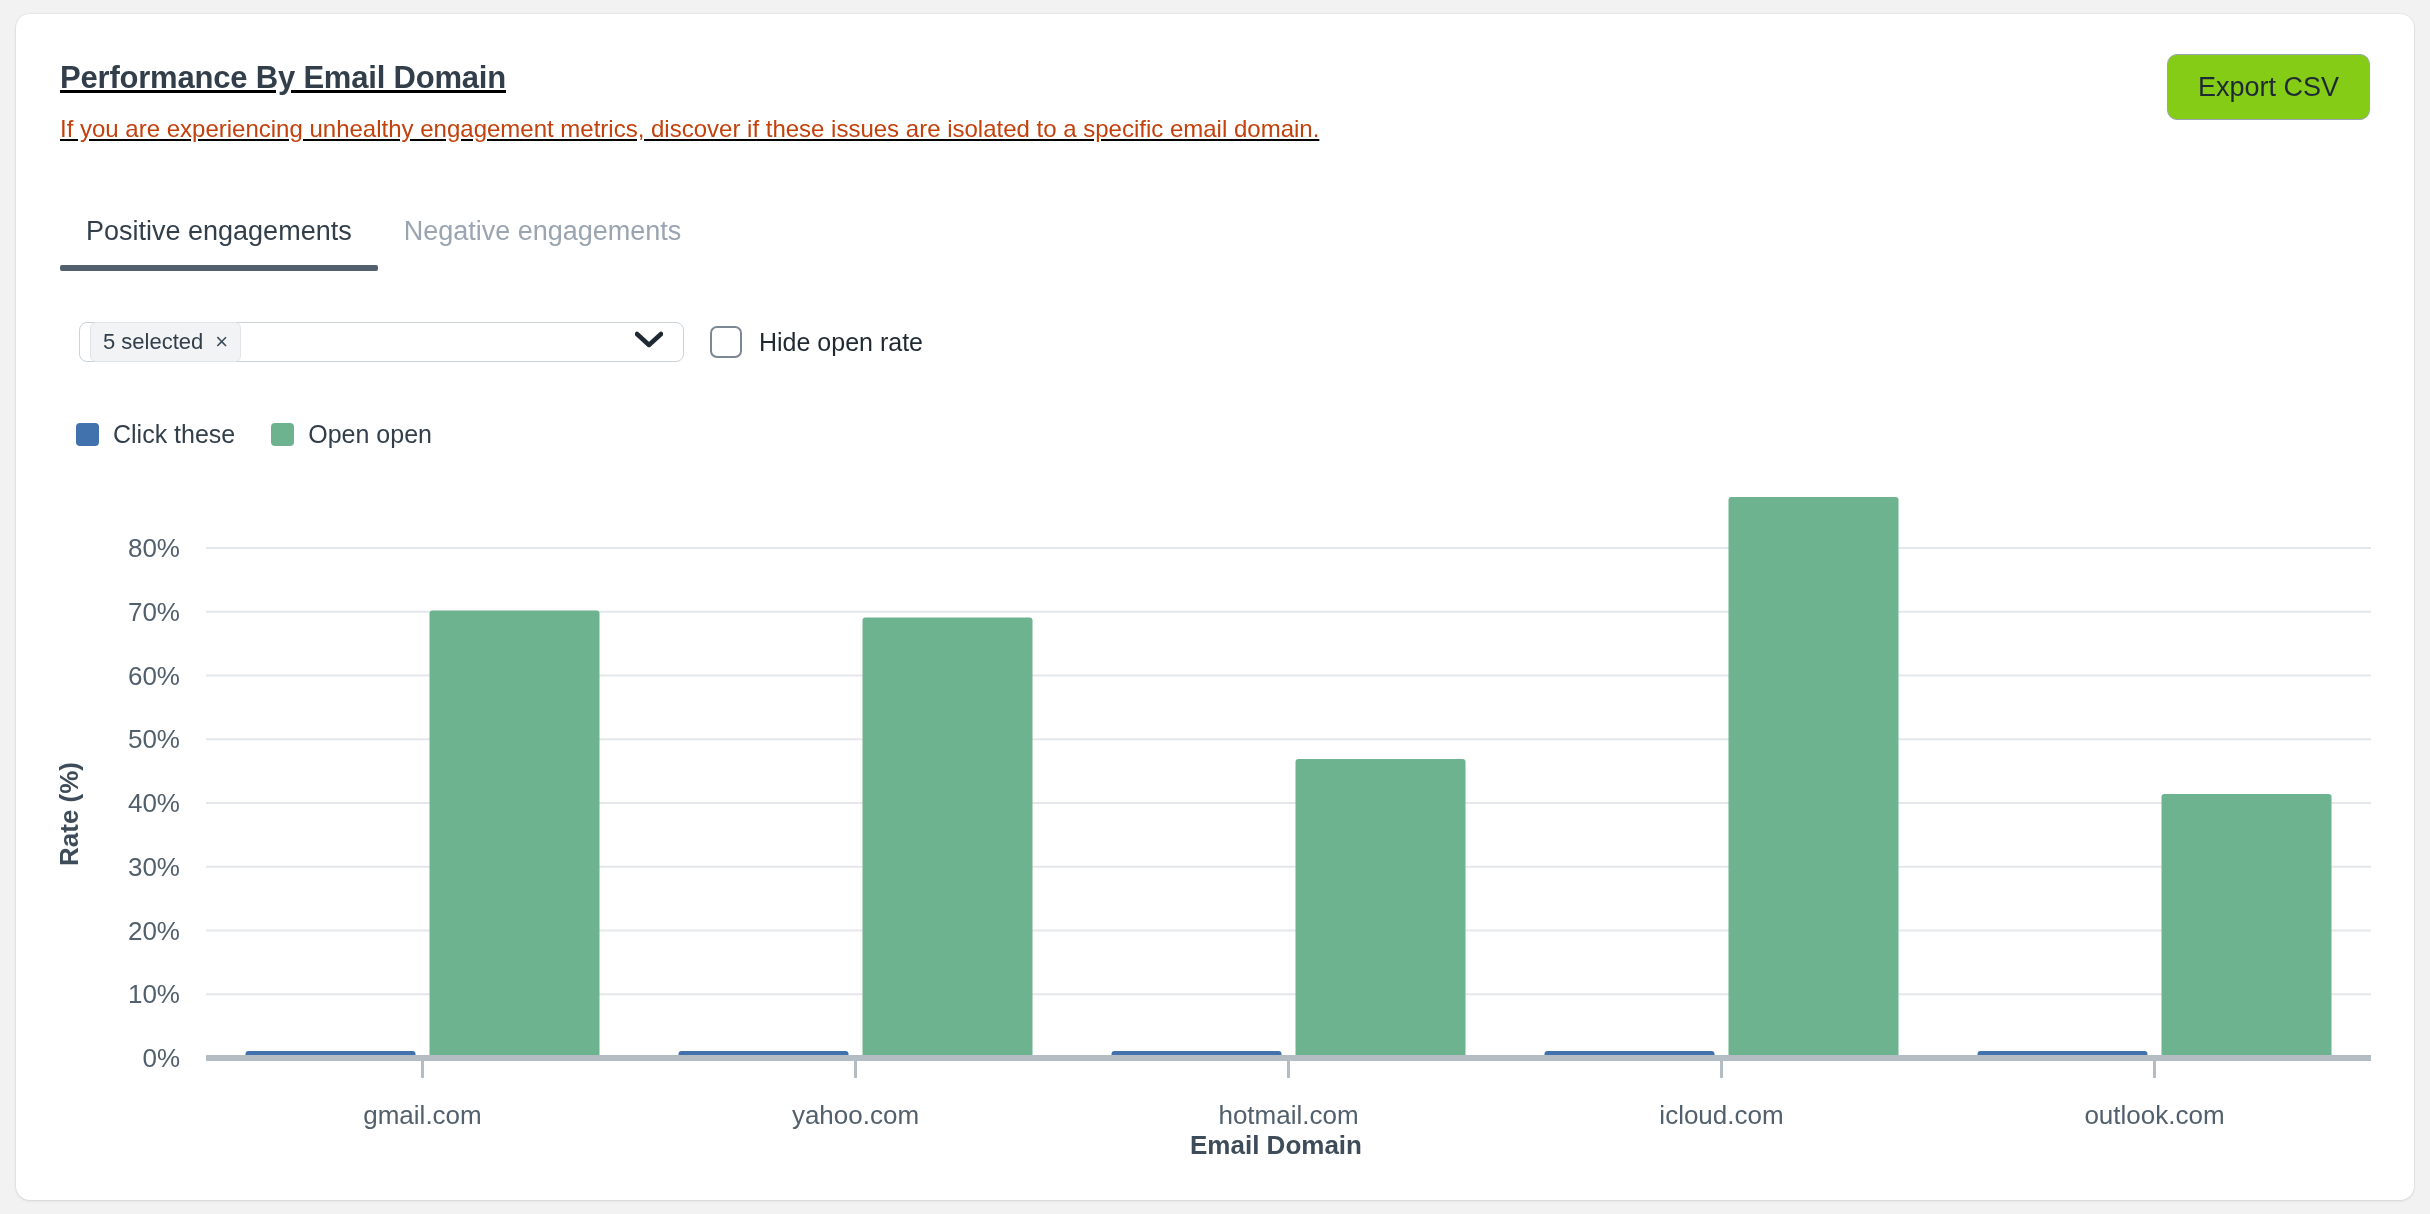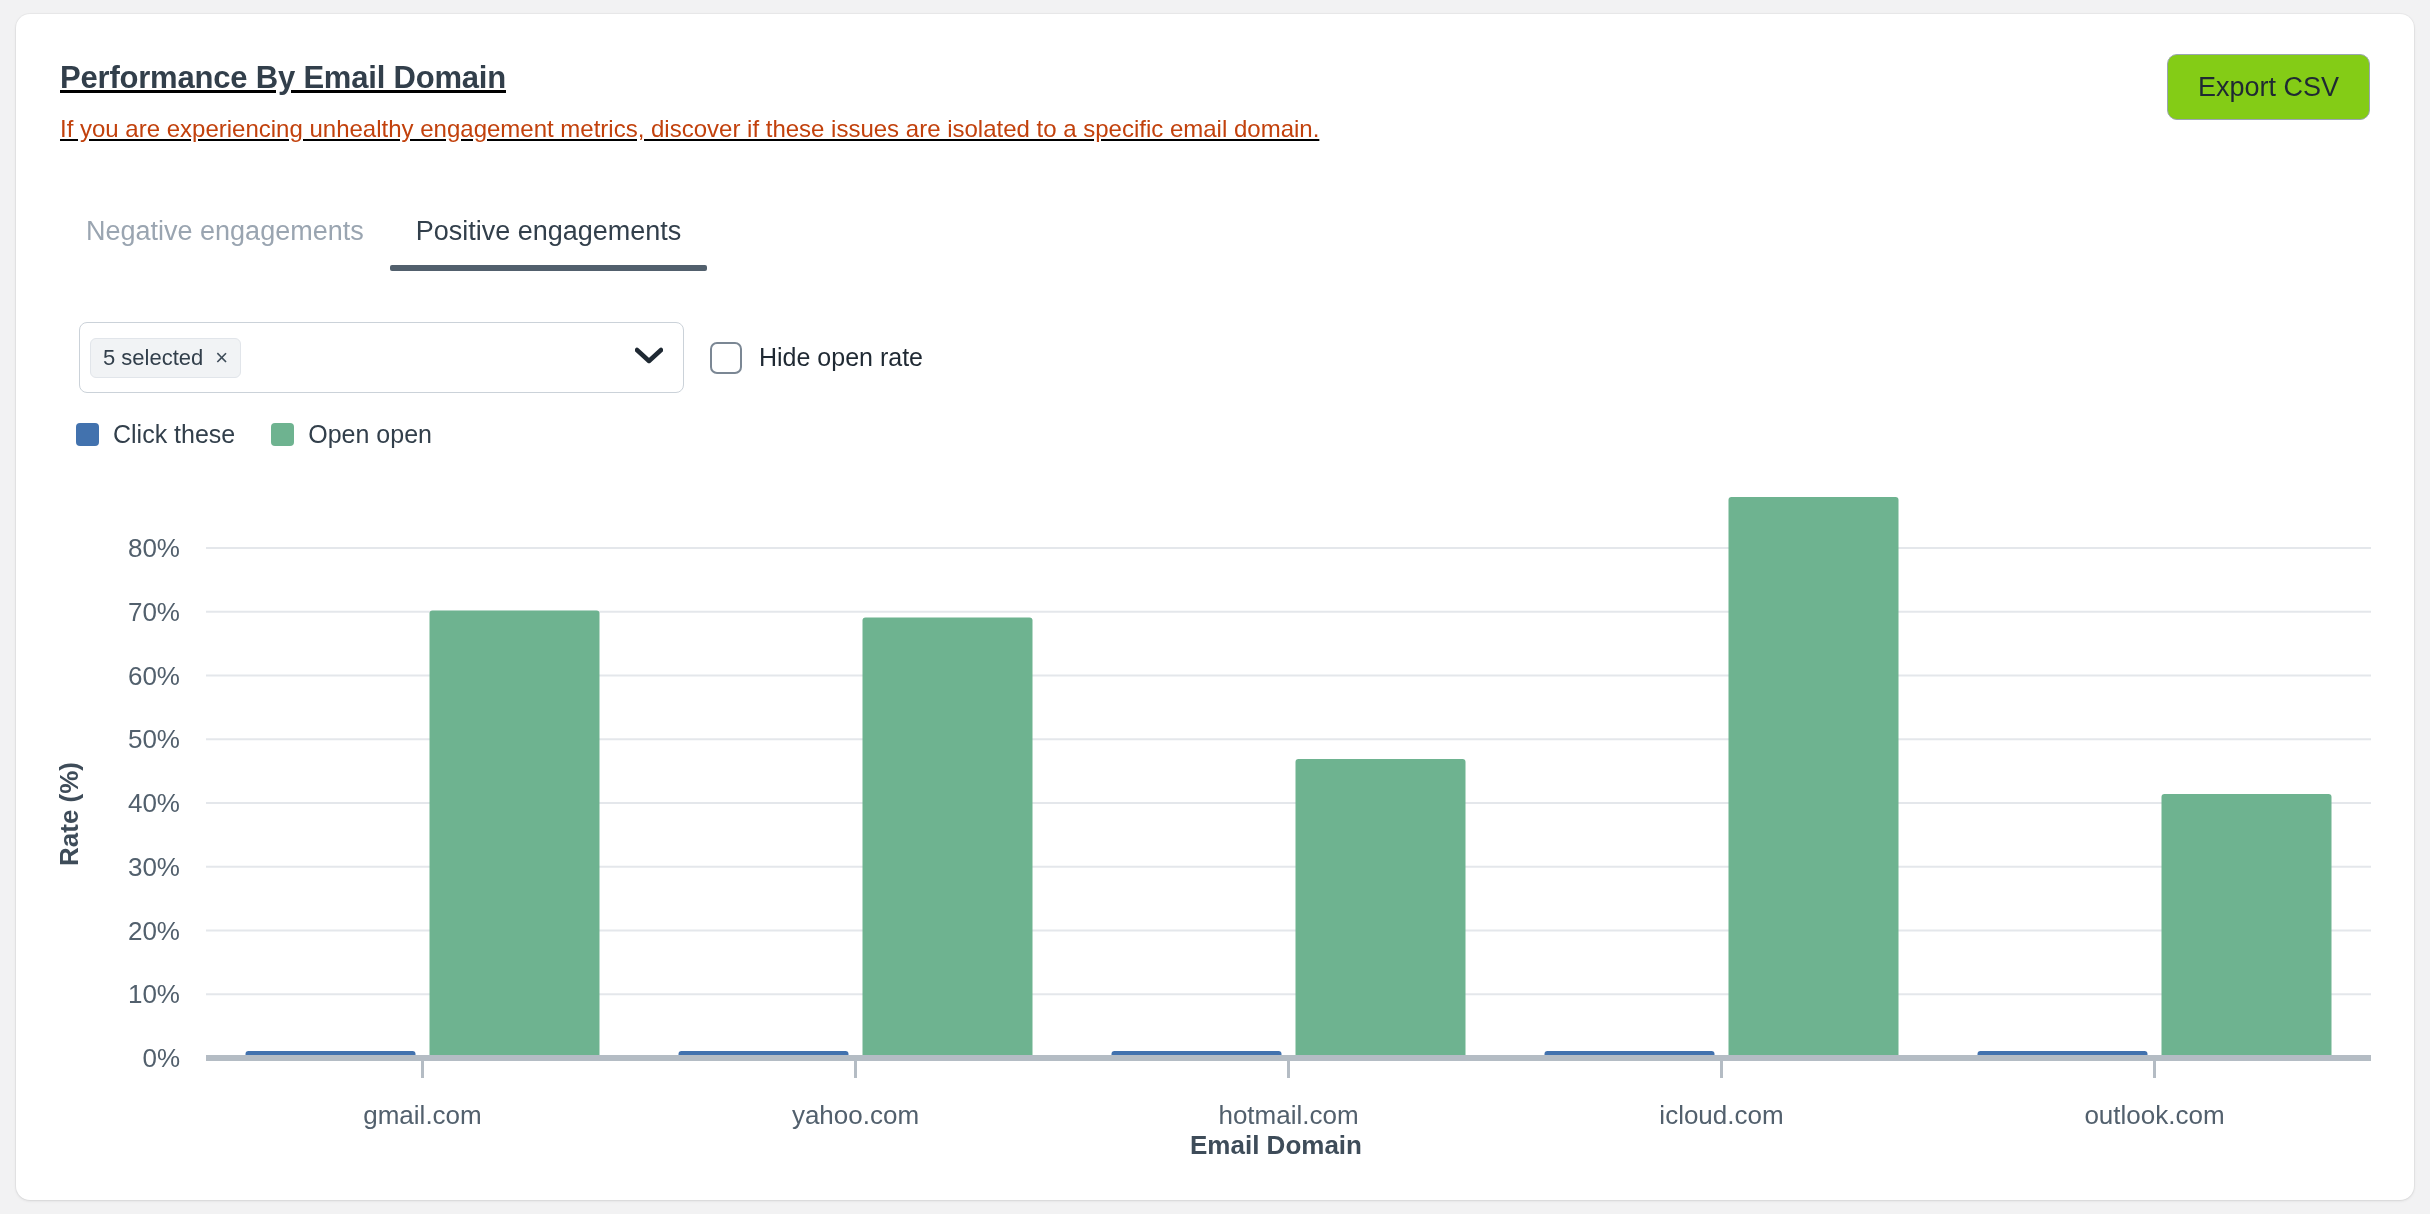--- a/index.html
+++ b/index.html
@@ -88,21 +88,21 @@
   
   #controls {
     position: absolute;
     left: 63px; top: 308px;
     display: flex;
     align-items: center;
   }
   #domain-select {
     position: relative;
     width: 605px;
-    height: 71px;
+    height: 40px;
     border: 1.5px solid #cbd2d9;
     border-radius: 8px;
     background: #fff;
     display: flex;
     align-items: center;
     padding: 0 10px;
     cursor: pointer;
   }
   #selected-chip {
     display: inline-flex;
@@ -206,25 +206,25 @@
 
 <div id="card">
 
   <div id="header">
     <h1 id="title">Performance By Email Domain</h1>
     <p id="subtitle">If you are experiencing unhealthy engagement metrics, discover if these issues are isolated to a specific email domain.</p>
     <button id="export-csv-button">Export CSV</button>
   </div>
 
   <div id="tabs">
+    <div class="tab active">
+      <span>Positive engagements</span>
+    </div>
     <div class="tab">
       <span>Negative engagements</span>
-    </div>
-    <div class="tab active">
-      <span>Positive engagements</span>
     </div>
   </div>
 
   <div id="controls">
 
     <div id="domain-select">
       <span id="selected-chip">
         <span>5 selected</span>
         <span id="chip-remove-icon">×</span>
       </span>

